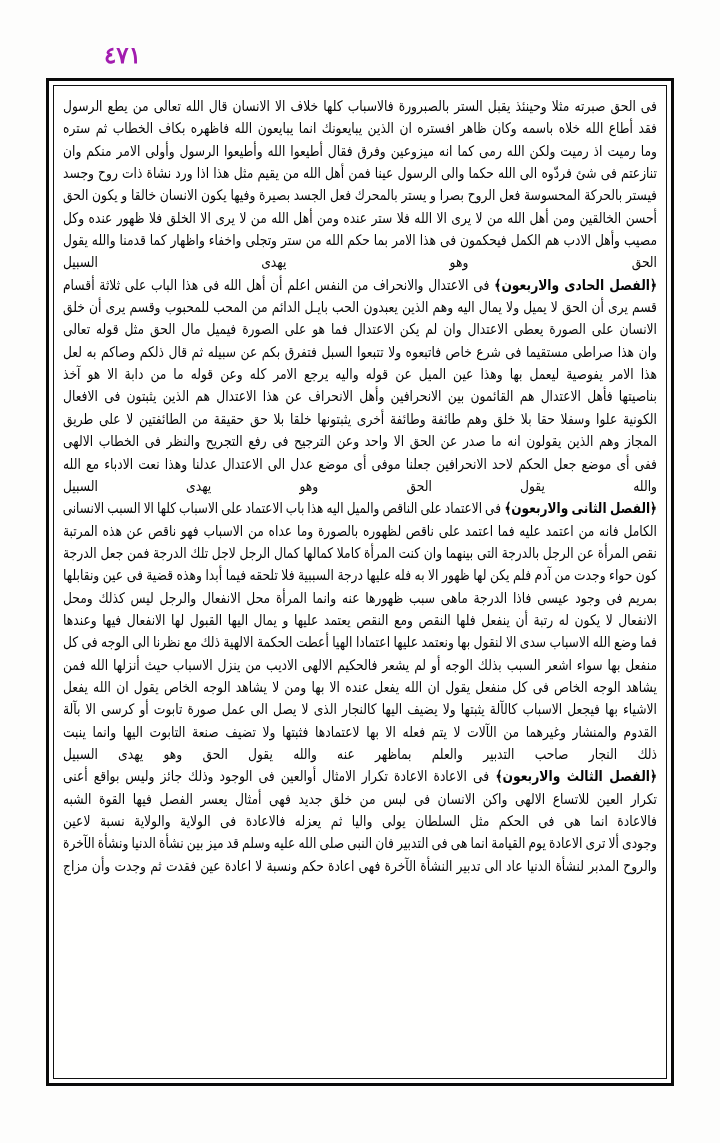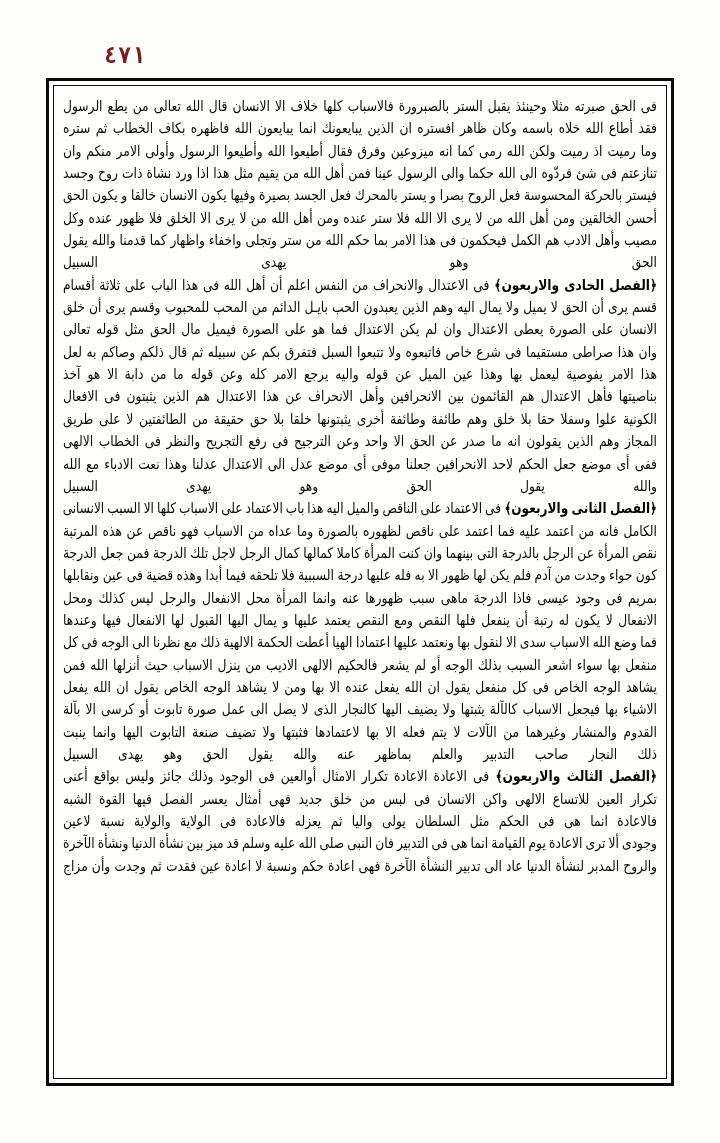--- a/index.html
+++ b/index.html
@@ -11,24 +11,24 @@
     position:relative;
   }
   .page{
     position:absolute;inset:0;
     background:#fdfdfc;
   }
   
   .folio{
     position:absolute;
     top:42px;left:104px;
-    font-family:Liberation Mono, monospace;
+    font-family:Liberation Serif, serif;
     font-size:23px;
     font-weight:bold;
-    color:#7f1d1d;
+    color:#a21caf;
     letter-spacing:1px;
     direction:rtl;
   }
   
   .frame-outer{
     position:absolute;
     top:78px;left:46px;
     width:628px;height:1008px;
     border:3px solid #0a0a0a;
     box-sizing:border-box;

